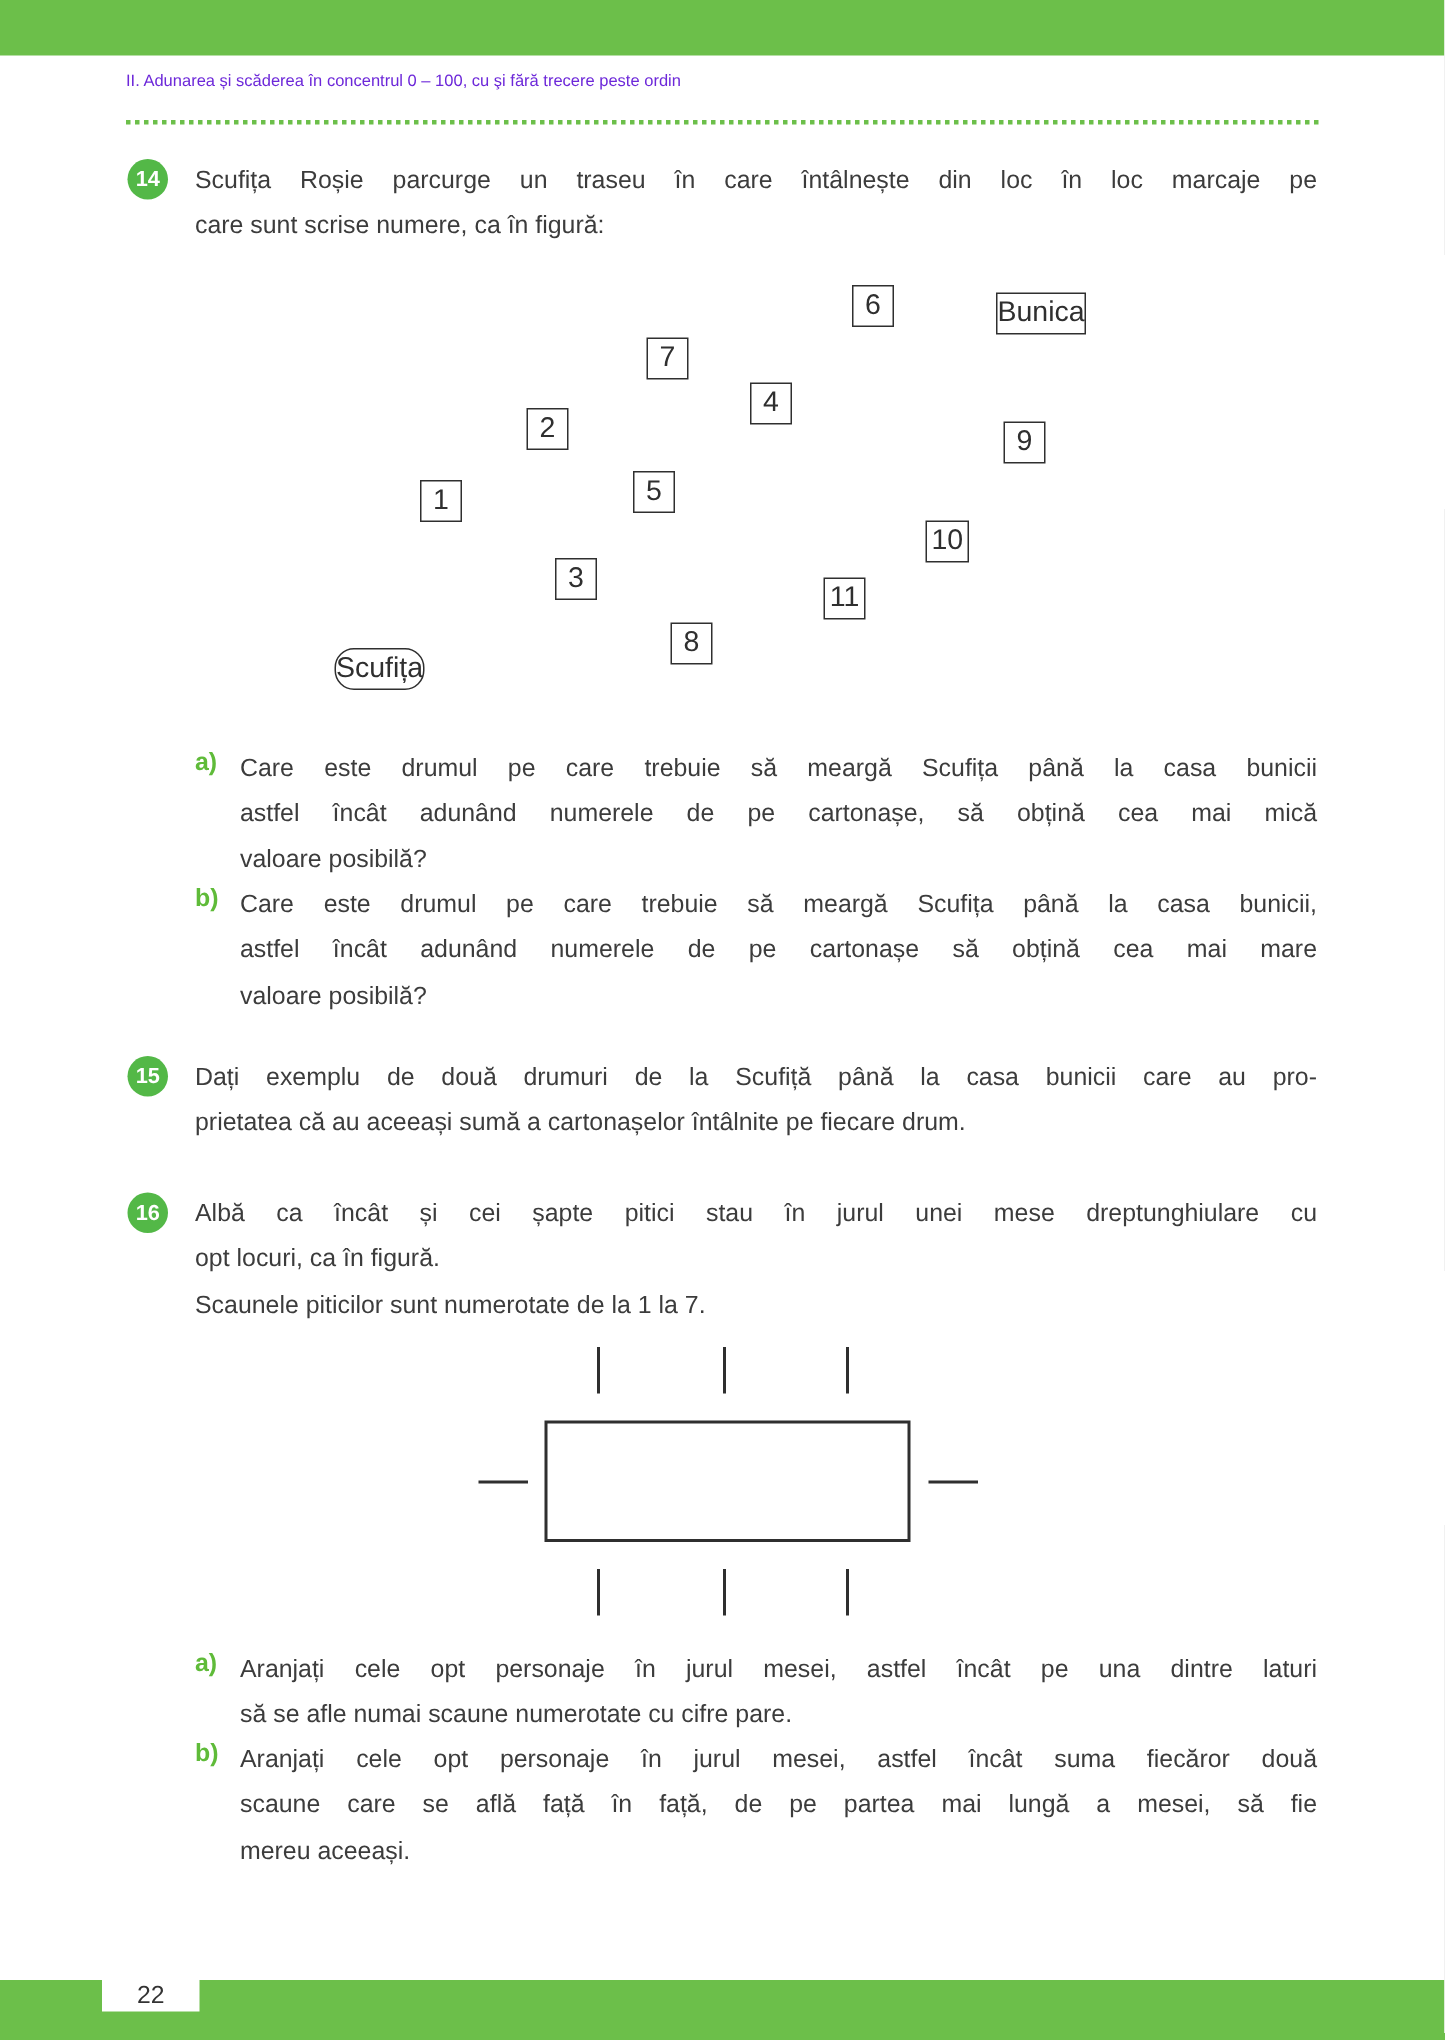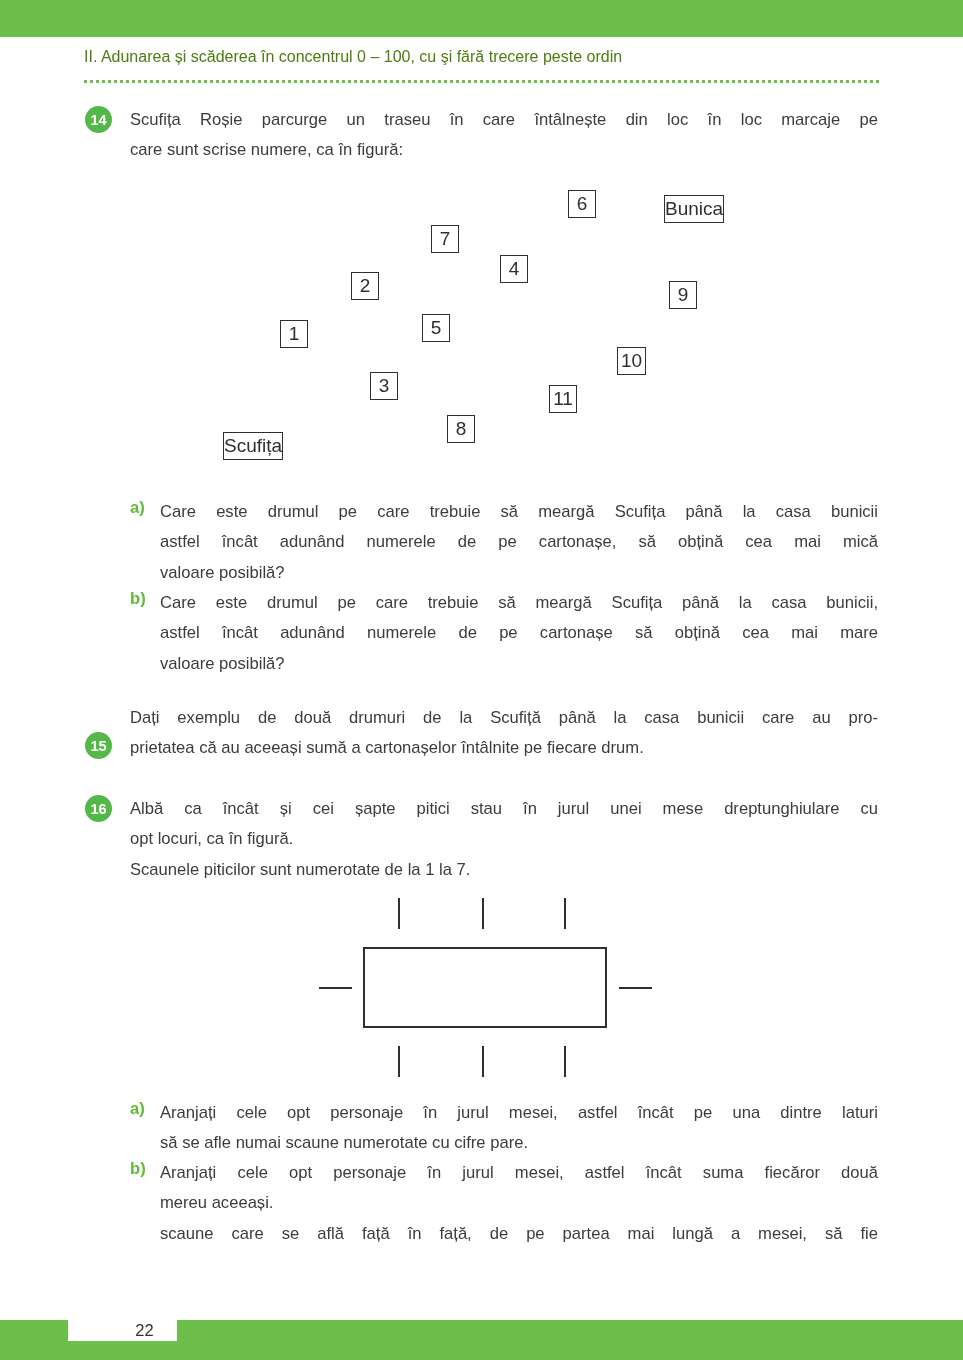--- a/index.html
+++ b/index.html
@@ -6,23 +6,23 @@
   .page {
     position:relative; width:963px; height:1360px; background:#ffffff;
     font-family:"Liberation Sans", sans-serif; color:#3c3c3c;
     overflow:hidden; margin:0 auto;
   }
   .top-bar    { position:absolute; left:0; top:0;      width:963px; height:37px; background:#6cbf4a; }
   .bottom-bar { position:absolute; left:0; top:1320px; width:963px; height:40px; background:#6cbf4a; }
   .page-tab {
     position:absolute; left:68px; top:1320px; width:65px; height:21px; background:#ffffff;
     display:flex; align-items:center; justify-content:center;
-    font-size:16.5px; color:#333333;padding-left:44px;
+    font-size:16.5px; color:#333333;
   }
-  .chapter-title { position:absolute; left:84px; top:48px; font-size:16px; color:#4d7c0f; white-space:nowrap; }
+  .chapter-title { position:absolute; left:84px; top:48px; font-size:11px; color:#6d28d9; white-space:nowrap; }
   .dotted-rule   { position:absolute; left:84px; top:80px; width:795px; height:0; border-top:3px dotted #6cbf4a; }
 
   .badge {
     position:absolute; left:85px; width:27px; height:27px; border-radius:50%;
     background:#53b847; color:#ffffff; font-weight:bold; font-size:14.5px;
     display:flex; align-items:center; justify-content:center;
   }
   .para { position:absolute; font-size:16.6px; line-height:30.3px; }
   .ln   { display:block; }
   .just { text-align:justify; text-align-last:justify; }
@@ -69,38 +69,38 @@
       <div class="fbox" style="left: 431px; top: 225px;">7</div>
       <div class="fbox" style="left: 500px; top: 255px;">4</div>
       <div class="fbox" style="left: 351px; top: 272px;">2</div>
       <div class="fbox" style="left: 669px; top: 281px;">9</div>
       <div class="fbox" style="left: 422px; top: 314px;">5</div>
       <div class="fbox" style="left: 280px; top: 320px;">1</div>
       <div class="fbox" style="left: 617px; top: 330px; margin-top: 17px;">10</div>
       <div class="fbox" style="left: 370px; top: 372px;">3</div>
       <div class="fbox" style="left: 549px; top: 385px;">11</div>
       <div class="fbox" style="left: 447px; top: 415px;">8</div>
-      <div class="fbox wide" style="left: 223px; top: 432px;">Scufița</div>
+      <div class="fbox wide" style="left: 223px; top: 432px; border-radius: 13px;">Scufița</div>
     </div>
 
   <div class="qlabel" style="left:130px; top:498px;">a)</div>
   <div class="para" style="left:160px; top:497px; width:718px;">
     <span class="ln just">Care este drumul pe care trebuie să meargă Scufița până la casa bunicii</span>
     <span class="ln just">astfel încât adunând numerele de pe cartonașe, să obțină cea mai mică</span>
     <span class="ln">valoare posibilă?</span>
   </div>
 
   <div class="qlabel" style="left:130px; top:589px;">b)</div>
   <div class="para" style="left:160px; top:588px; width:718px;">
     <span class="ln just">Care este drumul pe care trebuie să meargă Scufița până la casa bunicii,</span>
     <span class="ln just">astfel încât adunând numerele de pe cartonașe să obțină cea mai mare</span>
     <span class="ln">valoare posibilă?</span>
   </div>
 
-  <div class="badge" style="top:732px;">15</div>
+  <div class="badge" style="top:704px;">15</div>
   <div class="para" style="left:130px; top:703px; width:748px;">
     <span class="ln just">Dați exemplu de două drumuri de la Scufiță până la casa bunicii care au pro-</span>
     <span class="ln">prietatea că au aceeași sumă a cartonașelor întâlnite pe fiecare drum.</span>
   </div>
 
   <div class="badge" style="top:795px;">16</div>
   <div class="para" style="left:130px; top:794px; width:748px;">
     <span class="ln just">Albă ca încât și cei șapte pitici stau în jurul unei mese dreptunghiulare cu</span>
     <span class="ln">opt locuri, ca în figură.</span>
     <span class="ln">Scaunele piticilor sunt numerotate de la 1 la 7.</span>
@@ -120,20 +120,20 @@
 
   <div class="qlabel" style="left:130px; top:1099px;">a)</div>
   <div class="para" style="left:160px; top:1098px; width:718px;">
     <span class="ln just">Aranjați cele opt personaje în jurul mesei, astfel încât pe una dintre laturi</span>
     <span class="ln">să se afle numai scaune numerotate cu cifre pare.</span>
   </div>
 
   <div class="qlabel" style="left:130px; top:1159px;">b)</div>
   <div class="para" style="left:160px; top:1158px; width:718px;">
     <span class="ln just">Aranjați cele opt personaje în jurul mesei, astfel încât suma fiecăror două</span>
+    <span class="ln just">scaune care se află față în față, de pe partea mai lungă a mesei, să fie</span>
     <span class="ln">mereu aceeași.</span>
-    <span class="ln just">scaune care se află față în față, de pe partea mai lungă a mesei, să fie</span>
   </div>
 
   <div class="bottom-bar"></div>
   <div class="page-tab">22</div>
 
 </div>
 
 </body></html>

